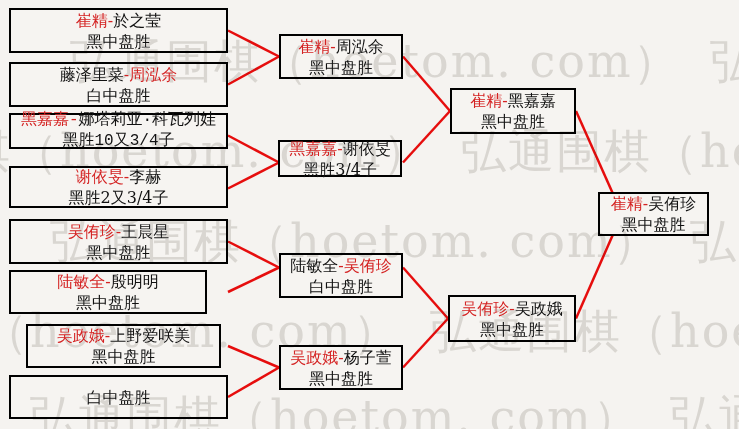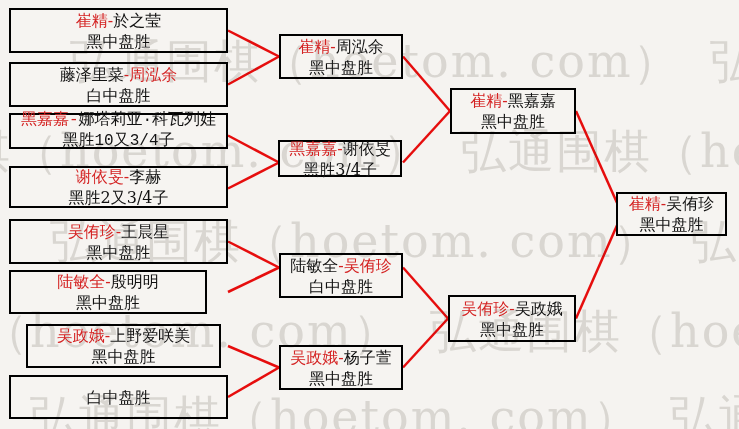--- a/index.html
+++ b/index.html
@@ -129,21 +129,21 @@
         <div class="match-line2">黑中盘胜</div>
       </div>
       <div class="match-box" style="left: 450px; top: 88px; width: 126px; height: 46px;">
         <div class="match-line1"><span class="red">崔精-</span><span>黑嘉嘉</span></div>
         <div class="match-line2">黑中盘胜</div>
       </div>
       <div class="match-box" style="left: 448px; top: 295px; width: 128px; height: 47px;">
         <div class="match-line1"><span class="red">吴侑珍-</span><span>吴政娥</span></div>
         <div class="match-line2">黑中盘胜</div>
       </div>
-      <div class="match-box" style="left: 616px; top: 192px; width: 111px; height: 44px;">
+      <div class="match-box" style="left: 598px; top: 192px; width: 111px; height: 44px;">
         <div class="match-line1"><span class="red">崔精-</span><span>吴侑珍</span></div>
         <div class="match-line2">黑中盘胜</div>
       </div>
     </div>
   <div class="watermark-layer" id="wm-root">
       <div class="watermark-row" style="top: 38px; left: 70px;"><span class="watermark-unit">弘通围棋（hoetom. com）</span><span class="watermark-unit">弘通围棋（hoetom. com）</span></div>
       <div class="watermark-row" style="top: 128px; left: -180px;"><span class="watermark-unit">弘通围棋（hoetom. com）</span><span class="watermark-unit">弘通围棋（hoetom. com）</span></div>
       <div class="watermark-row" style="top: 218px; left: 50px;"><span class="watermark-unit">弘通围棋（hoetom. com）</span><span class="watermark-unit">弘通围棋（hoetom. com）</span></div>
       <div class="watermark-row" style="top: 308px; left: -210px;"><span class="watermark-unit">弘通围棋（hoetom. com）</span><span class="watermark-unit">弘通围棋（hoetom. com）</span></div>
       <div class="watermark-row" style="top: 394px; left: 30px;"><span class="watermark-unit">弘通围棋（hoetom. com）</span><span class="watermark-unit">弘通围棋（hoetom. com）</span></div>

